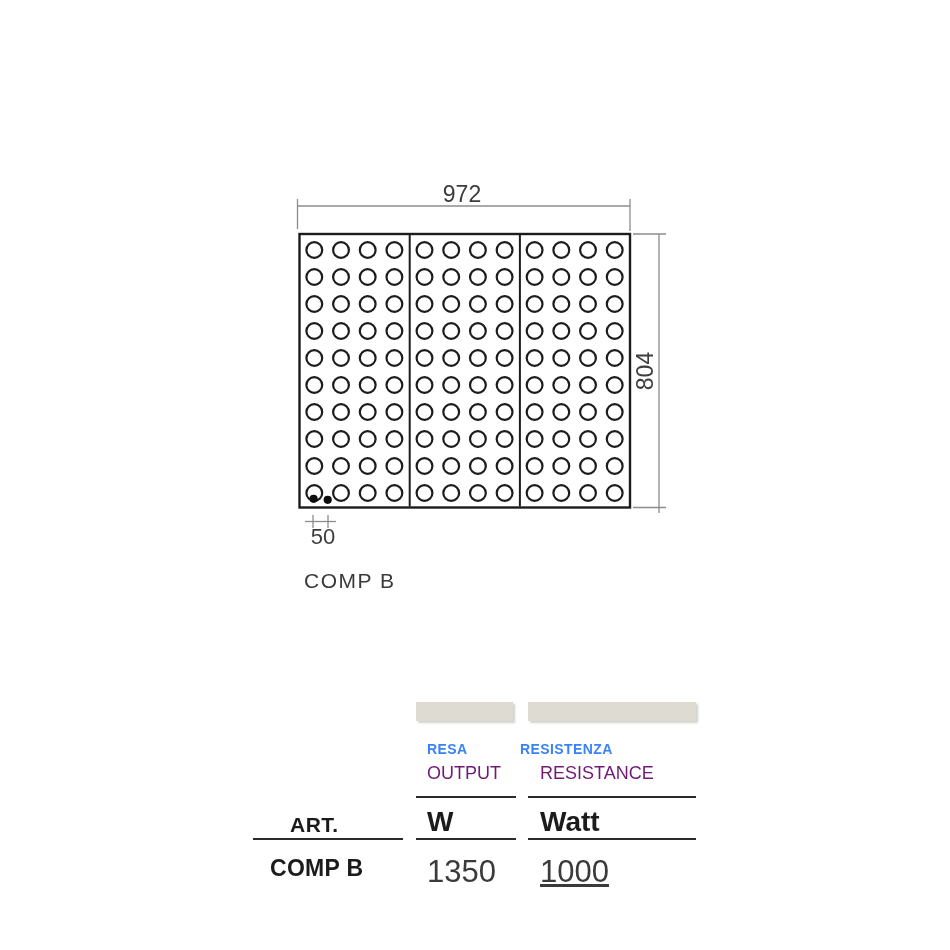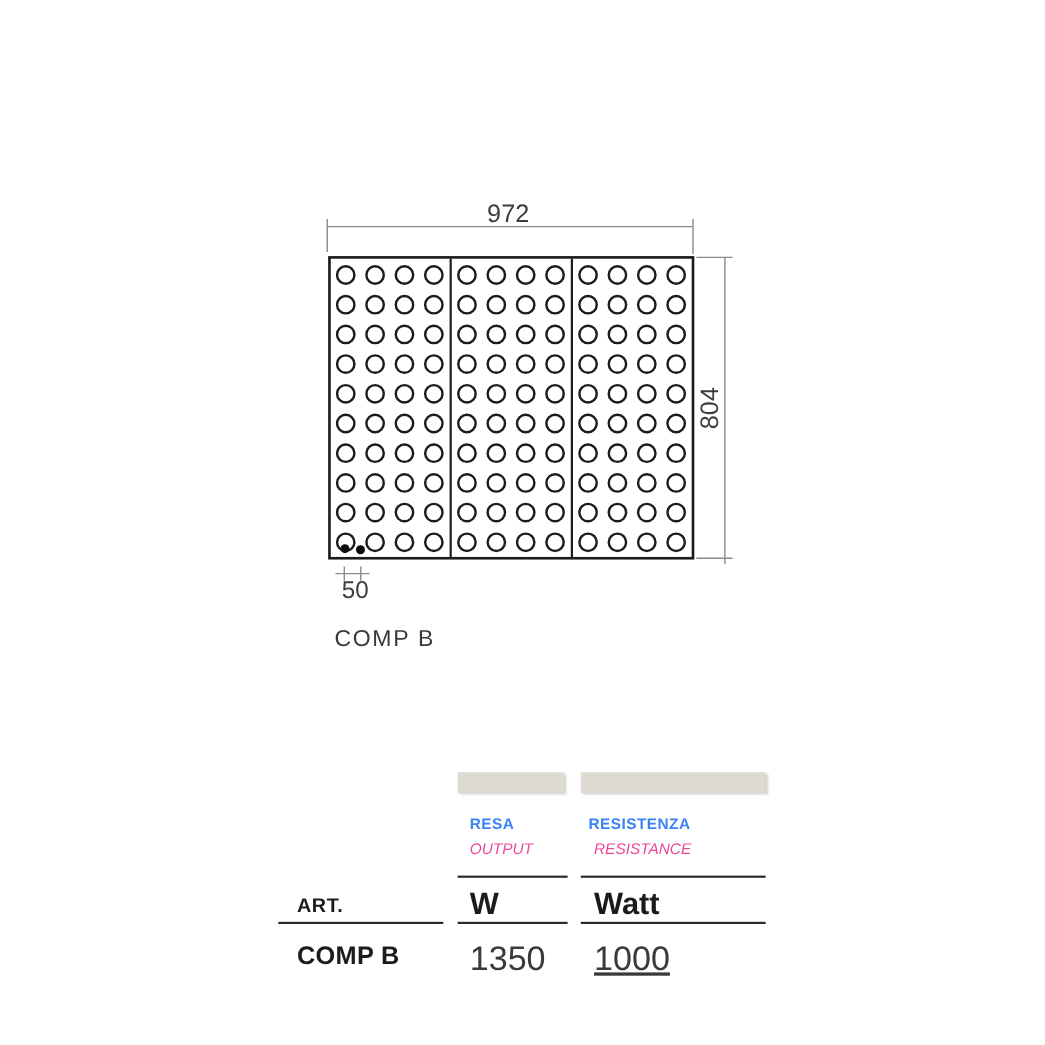--- a/index.html
+++ b/index.html
@@ -16,22 +16,22 @@
   .dim{stroke:#8c8c8c;stroke-width:1.3;fill:none;}
   .dim-text{fill:#3d3d3d;font-size:23px;font-family:"Liberation Sans",sans-serif;}
   .dim-text-sm{fill:#3d3d3d;font-size:22px;font-family:"Liberation Sans",sans-serif;}
 
   .drawing-label{color:#3a3a3a;font-size:21px;letter-spacing:1.5px;line-height:1;}
 
   
   .bar{background:#dedcd2;box-shadow:2px 2px 2px rgba(120,120,108,0.35);}
   .rule{background:#2b2b2b;height:2px;}
   .t-title{font-weight:bold;font-size:14px;color:#3b82f6;letter-spacing:0.4px;line-height:1;}
-  .t-sub{font-style:italic;font-size:14px;color:#ec4899;line-height:1;}
-  .t-art{font-weight:bold;font-size:18px;color:#1b1b1b;letter-spacing:0.5px;line-height:1;}
+  .t-sub{font-size:18px;color:#701a75;line-height:1;}
+  .t-art{font-weight:bold;font-size:21px;color:#1b1b1b;letter-spacing:0.5px;line-height:1;margin-left:20px;}
   .t-unit{font-weight:bold;font-size:28px;color:#1b1b1b;line-height:1;}
   .t-rowlabel{font-weight:bold;font-size:23px;color:#1b1b1b;letter-spacing:0.3px;line-height:1;}
   .t-val{font-size:31px;color:#3a3a3a;line-height:1;}
 </style>
 </head>
 <body>
 
 <div id="sheet">
 
   <svg id="drawingSvg" width="950" height="660" viewBox="0 0 950 660">
@@ -190,21 +190,21 @@
 
   <div class="abs drawing-label" style="left:304px;top:570px;">COMP B</div>
 
   <div>
 
     <div class="abs bar" style="left:416px;top:702px;width:97px;height:19px;"></div>
     <div class="abs bar" style="left:528px;top:702px;width:168px;height:19px;"></div>
 
     <div class="abs t-title" style="left:427px;top:742px;">RESA</div>
     <div class="abs t-sub" style="left:427px;top:764px;">OUTPUT</div>
-    <div class="abs t-title" style="left:535px;top:742px;">RESISTENZA</div>
+    <div class="abs t-title" style="left:520px;top:742px;">RESISTENZA</div>
     <div class="abs t-sub" style="left:540px;top:764px;">RESISTANCE</div>
 
     <div class="abs rule" style="left:416px;top:796px;width:100px;"></div>
     <div class="abs rule" style="left:528px;top:796px;width:168px;"></div>
 
     <div class="abs t-art" style="left:270px;top:814px;">ART.</div>
     <div class="abs t-unit" style="left:427px;top:808px;">W</div>
     <div class="abs t-unit" style="left:540px;top:808px;">Watt</div>
 
     <div class="abs rule" style="left:253px;top:838px;width:150px;"></div>

